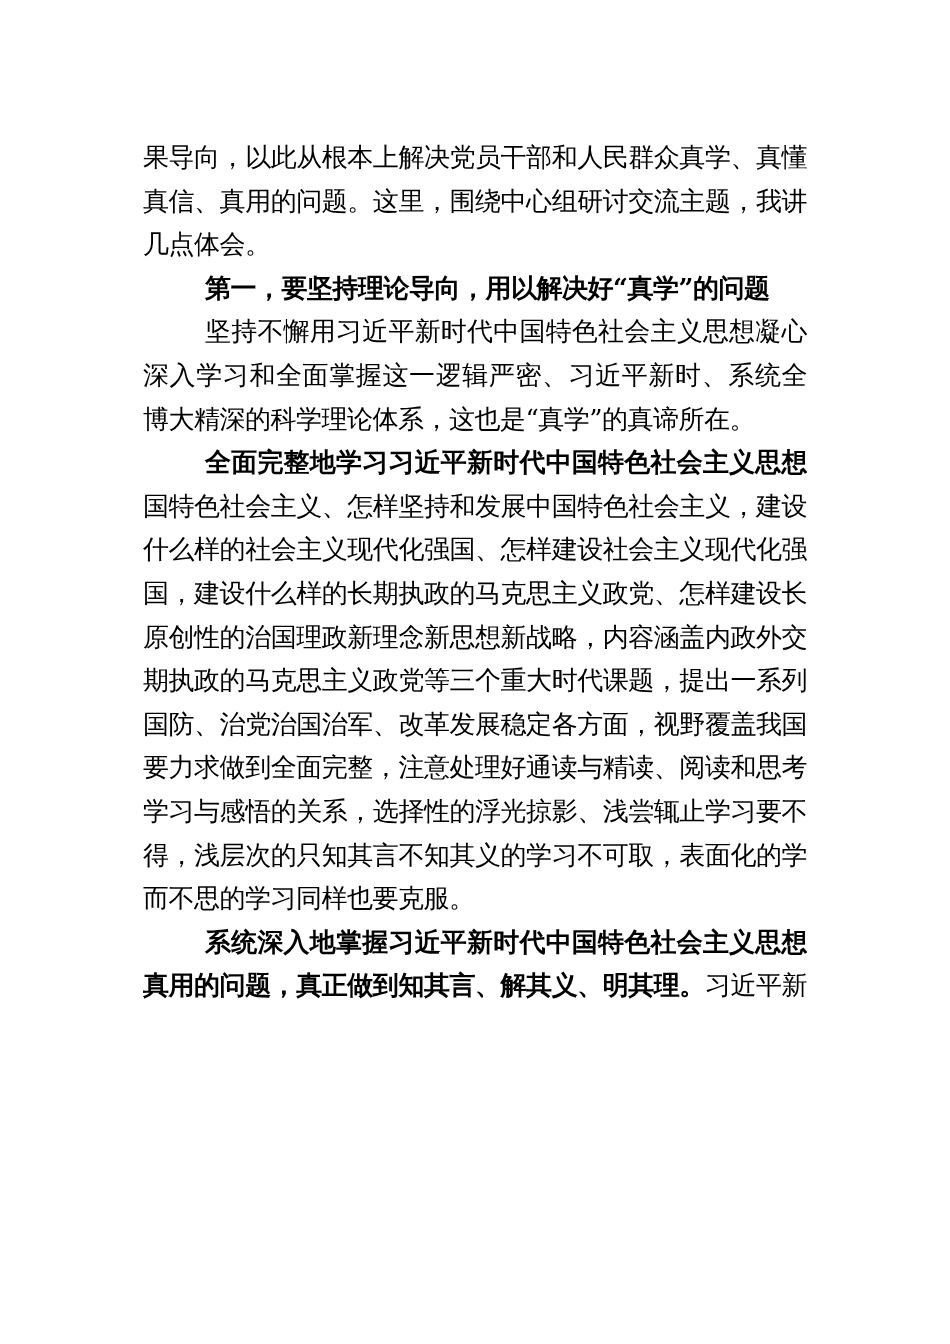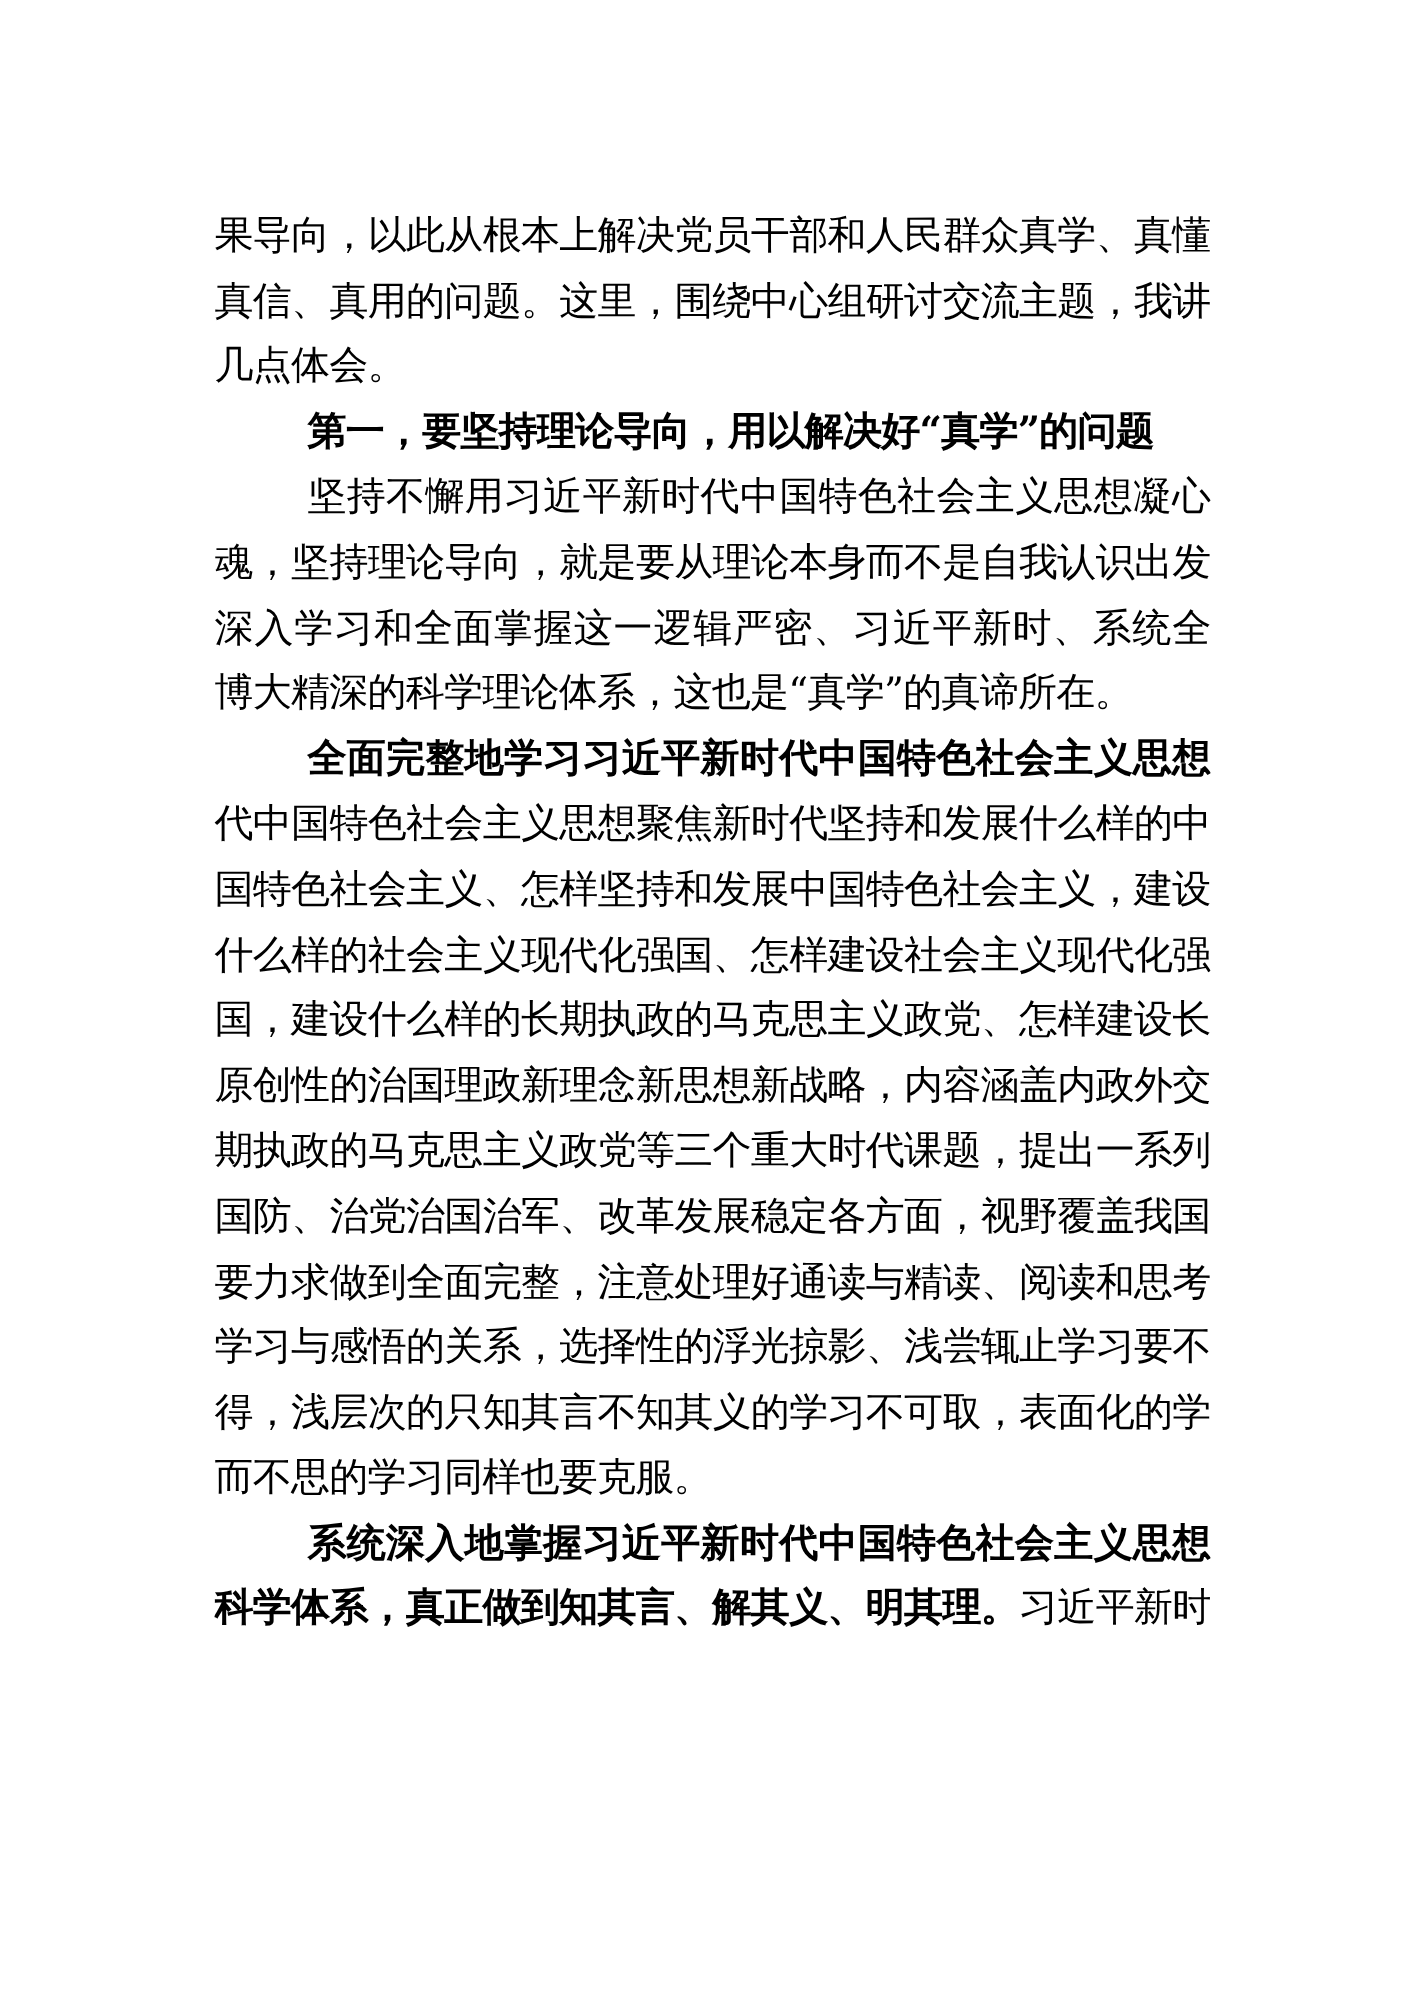--- a/index.html
+++ b/index.html
@@ -53,31 +53,29 @@
 </head>
 <body>
 
 <div class="page">
   <div class="doc-body">
       <div class="line stretch"><span class="seg-regular">果导向，以此从根本上解决党员干部和人民群众真学、真懂</span></div>
       <div class="line stretch"><span class="seg-regular">真信、真用的问题。这里，围绕中心组研讨交流主题，我讲</span></div>
       <div class="line"><span class="seg-regular">几点体会。</span></div>
       <div class="line indent"><span class="seg-bold">第一，要坚持理论导向，用以解决好“真学”的问题</span></div>
       <div class="line indent stretch"><span class="seg-regular">坚持不懈用习近平新时代中国特色社会主义思想凝心铸</span></div>
-      <div class="line stretch"><span class="seg-regular">魂，坚持理论导向，就是要从理论本身而不是自我认识出发</span></div>
       <div class="line stretch"><span class="seg-regular">深入学习和全面掌握这一逻辑严密、习近平新时、系统全面、</span></div>
       <div class="line"><span class="seg-regular">博大精深的科学理论体系，这也是“真学”的真谛所在。</span></div>
       <div class="line indent stretch"><span class="seg-bold">全面完整地学习习近平新时代中国特色社会主义思想的</span></div>
-      <div class="line stretch"><span class="seg-regular">代中国特色社会主义思想聚焦新时代坚持和发展什么样的中</span></div>
       <div class="line stretch"><span class="seg-regular">国特色社会主义、怎样坚持和发展中国特色社会主义，建设</span></div>
       <div class="line stretch"><span class="seg-regular">什么样的社会主义现代化强国、怎样建设社会主义现代化强</span></div>
       <div class="line stretch"><span class="seg-regular">国，建设什么样的长期执政的马克思主义政党、怎样建设长</span></div>
       <div class="line stretch"><span class="seg-regular">原创性的治国理政新理念新思想新战略，内容涵盖内政外交</span></div>
       <div class="line stretch"><span class="seg-regular">期执政的马克思主义政党等三个重大时代课题，提出一系列</span></div>
       <div class="line stretch"><span class="seg-regular">国防、治党治国治军、改革发展稳定各方面，视野覆盖我国</span></div>
       <div class="line stretch"><span class="seg-regular">要力求做到全面完整，注意处理好通读与精读、阅读和思考</span></div>
       <div class="line stretch"><span class="seg-regular">学习与感悟的关系，选择性的浮光掠影、浅尝辄止学习要不</span></div>
       <div class="line stretch"><span class="seg-regular">得，浅层次的只知其言不知其义的学习不可取，表面化的学</span></div>
       <div class="line"><span class="seg-regular">而不思的学习同样也要克服。</span></div>
       <div class="line indent stretch"><span class="seg-bold">系统深入地掌握习近平新时代中国特色社会主义思想的</span></div>
-      <div class="line stretch"><span class="seg-bold">科学体系，真正做到知其言、解其义、明其理。</span><span class="seg-regular">习近平新时</span></div>
+      <div class="line stretch"><span class="seg-bold">真用的问题，真正做到知其言、解其义、明其理。</span><span class="seg-regular">习近平新时</span></div>
     </div>
 </div>
 
 </body></html>

